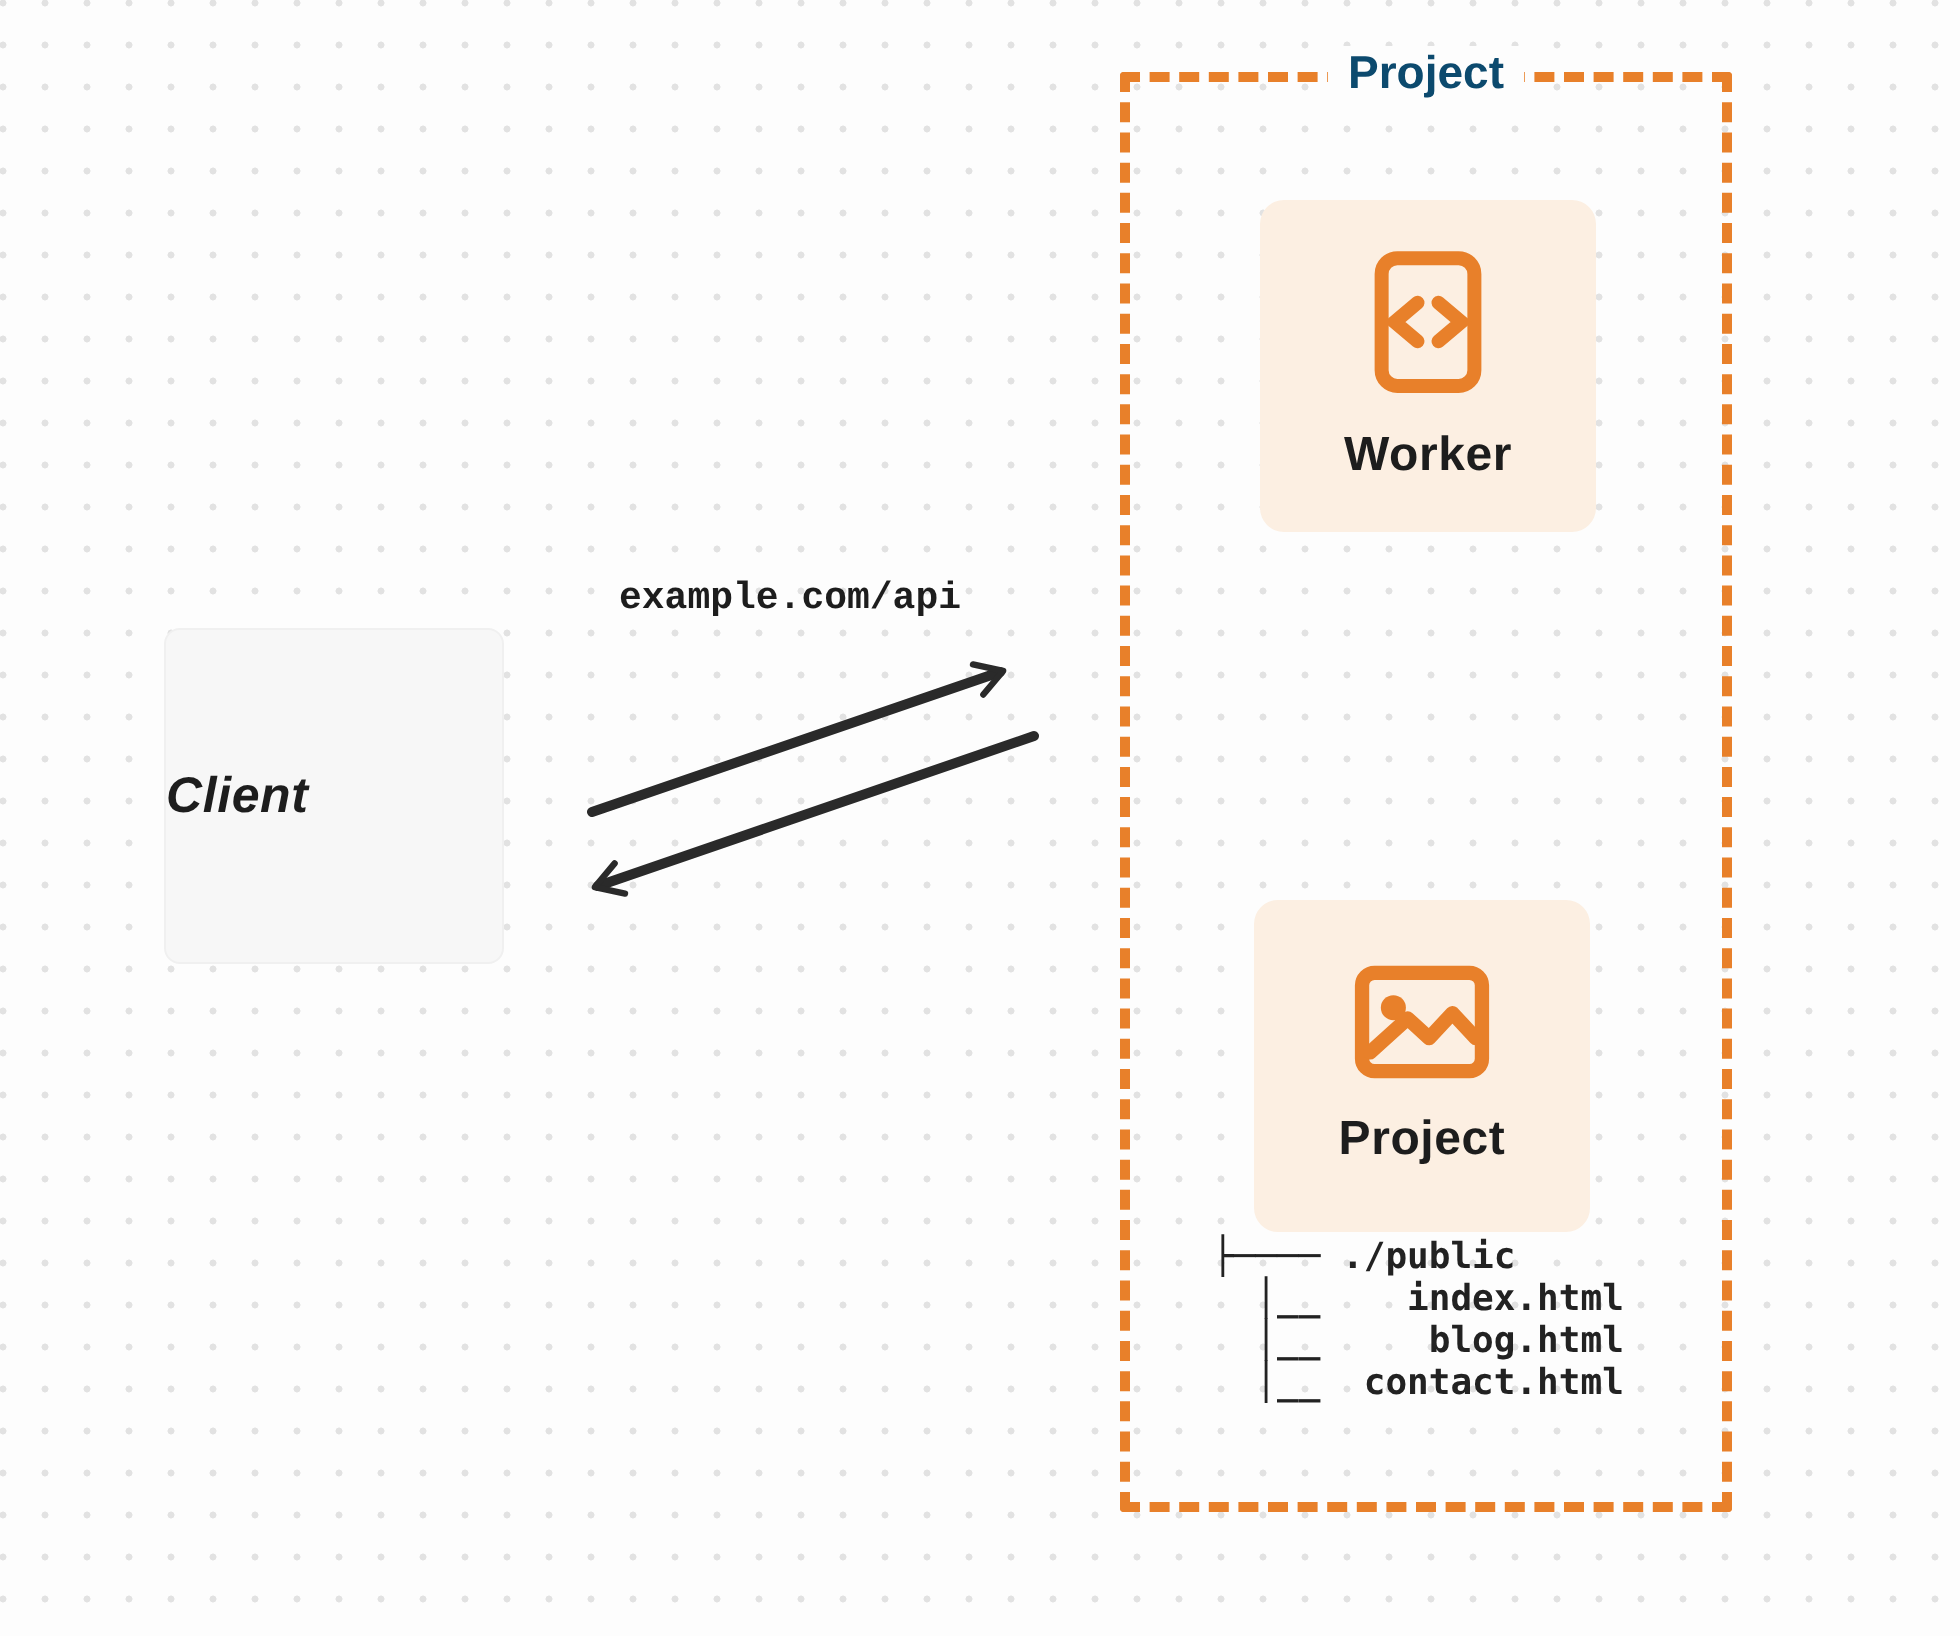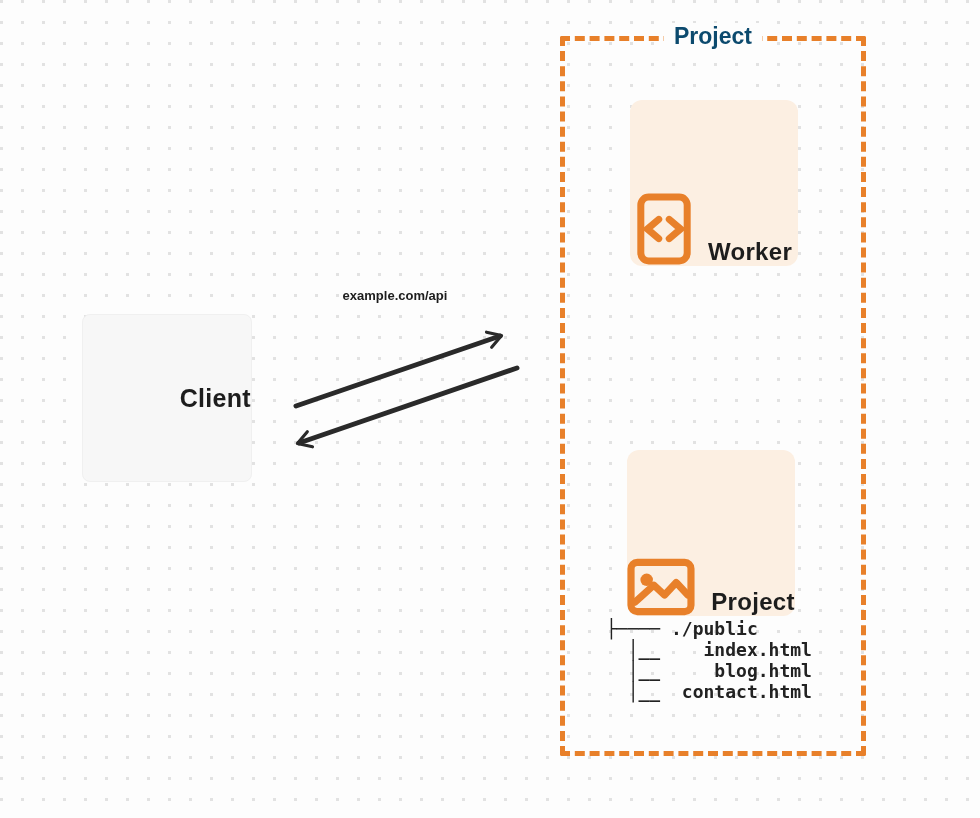--- a/index.html
+++ b/index.html
@@ -12,48 +12,48 @@
     position:relative;width:980px;height:818px;
     background-color:#fdfdfd;
     background-image:radial-gradient(circle,#e2e2e2 1.6px,transparent 1.9px);
     background-size:21px 21px;
     background-position:12px 12px;
   }
   
   .client-box{
     position:absolute;left:82px;top:314px;width:168px;height:166px;
     background:#f7f7f7;border:1px solid #f0f0f0;border-radius:8px;
-    display:flex;align-items:center;justify-content:flex-end;
+    display:flex;align-items:center;justify-content:flex-start;font-style:italic;
   }
   .client-box .label{
     font-size:25px;font-weight:700;color:#1d1d1d;letter-spacing:.3px;
   }
   
   .api-label{
     position:absolute;left:280px;top:288px;width:230px;
-    text-align:center;font-size:13px;font-weight:700;color:#1d1d1d;
+    text-align:center;font-size:19px;font-weight:700;color:#1d1d1d;font-family:Liberation Mono, monospace;
   }
   
   .arrows{position:absolute;left:0;top:0;pointer-events:none;}
   
   .project-box{
     position:absolute;left:560px;top:36px;width:306px;height:720px;
     border:5px dashed #e8802a;border-radius:2px;
     box-sizing:border-box;
   }
   .project-title{
     position:absolute;top:-18px;left:50%;transform:translateX(-50%);
     background:#fdfdfd;padding:0 10px;
     font-size:23px;font-weight:700;color:#0c4a6e;white-space:nowrap;
   }
   
   .card{
     position:absolute;width:168px;height:166px;
     background:#fcefe2;border-radius:12px;
-    display:flex;flex-direction:row;align-items:flex-end;justify-content:center;
+    display:flex;flex-direction:column;align-items:center;justify-content:center;
     gap:16px;
   }
   .card-worker{left:630px;top:100px;}
   .card-assets{left:627px;top:450px;}
   .card .label{
     font-size:24px;font-weight:700;color:#1d1d1d;letter-spacing:.3px;
   }
   .icon-wrap{display:flex;align-items:center;justify-content:center;}
   
   .file-tree{

